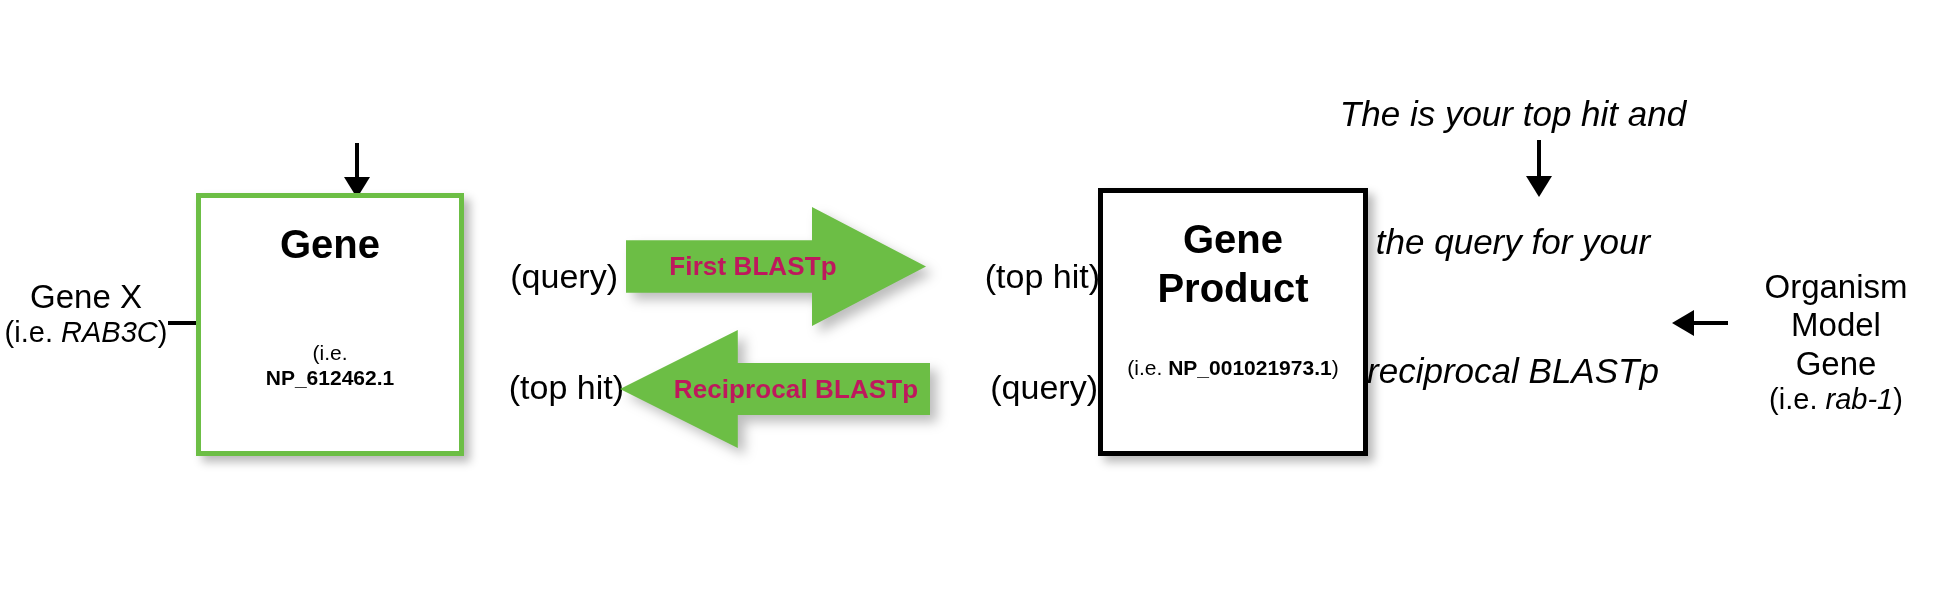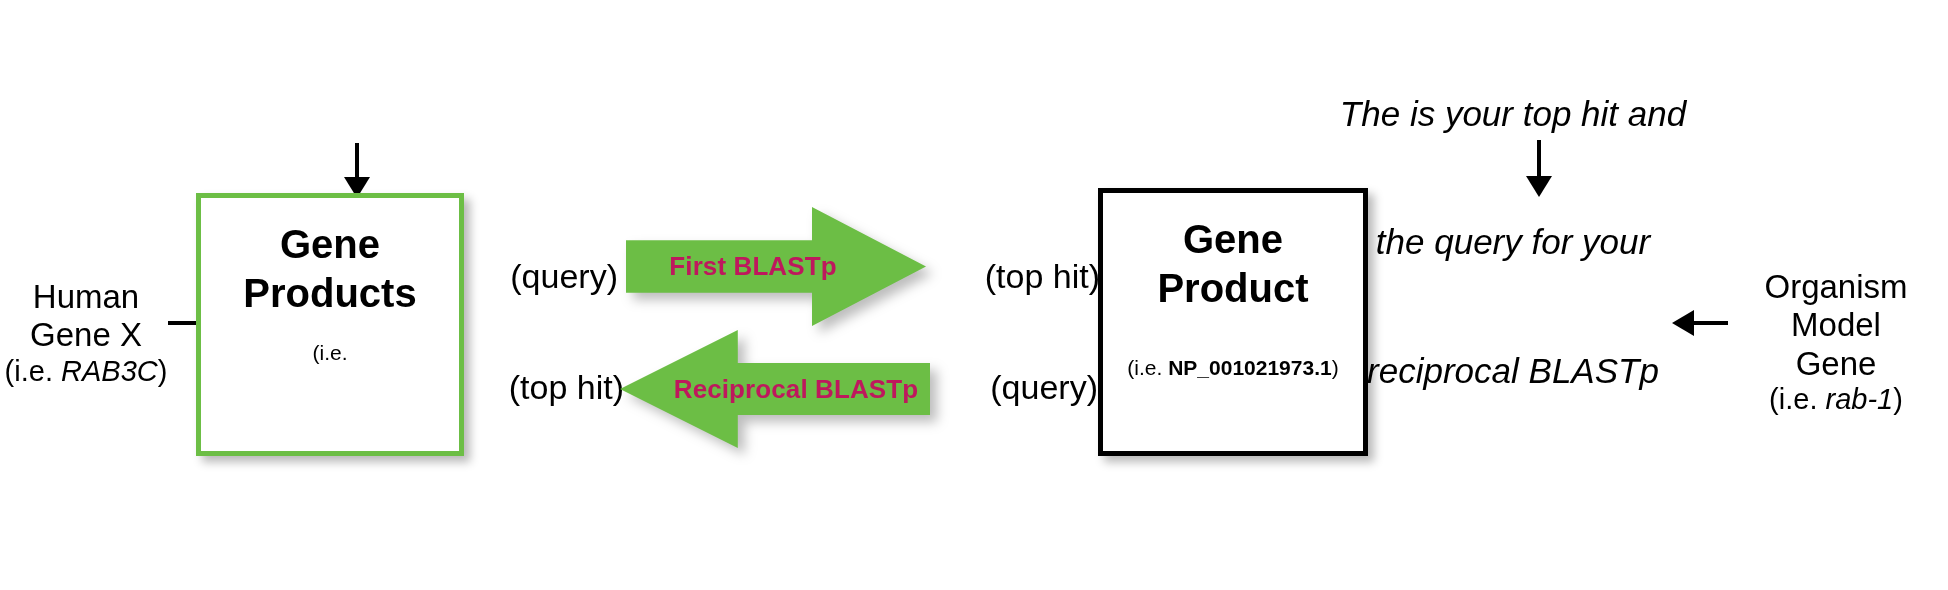--- a/index.html
+++ b/index.html
@@ -210,37 +210,36 @@
     <div>the query for your</div>
     <div>reciprocal BLASTp</div>
   </div>
 
   <div class="v-arrow" id="arrow-note">
     <div class="shaft"></div>
     <div class="head"></div>
   </div>
 
   <div class="side-label" id="label-human">
-    <div>Human</div>
     <div>Gene X</div>
     <div class="small"><span>(i.e. </span><span class="ital">RAB3C</span><span>)</span></div>
   </div>
 
   <div class="h-arrow" id="arrow-human">
     <div class="shaft"></div>
     <div class="head"></div>
   </div>
 
   <div class="node-box" id="box-left">
     <div class="box-title">
       <div>Gene</div>
-      <div>Products</div>
     </div>
     <div class="box-sub">
       <div>(i.e.</div>
+      <div class="acc-bold">NP_612462.1</div>
     </div>
   </div>
 
   <div class="io-label" id="io-query-left">(query)</div>
   <div class="io-label" id="io-tophit-left">(top hit)</div>
   <div class="io-label" id="io-tophit-right">(top hit)</div>
   <div class="io-label" id="io-query-right">(query)</div>
 
   <div class="block-arrow arrow-right" id="arrow-first">
     <div class="body"></div>

